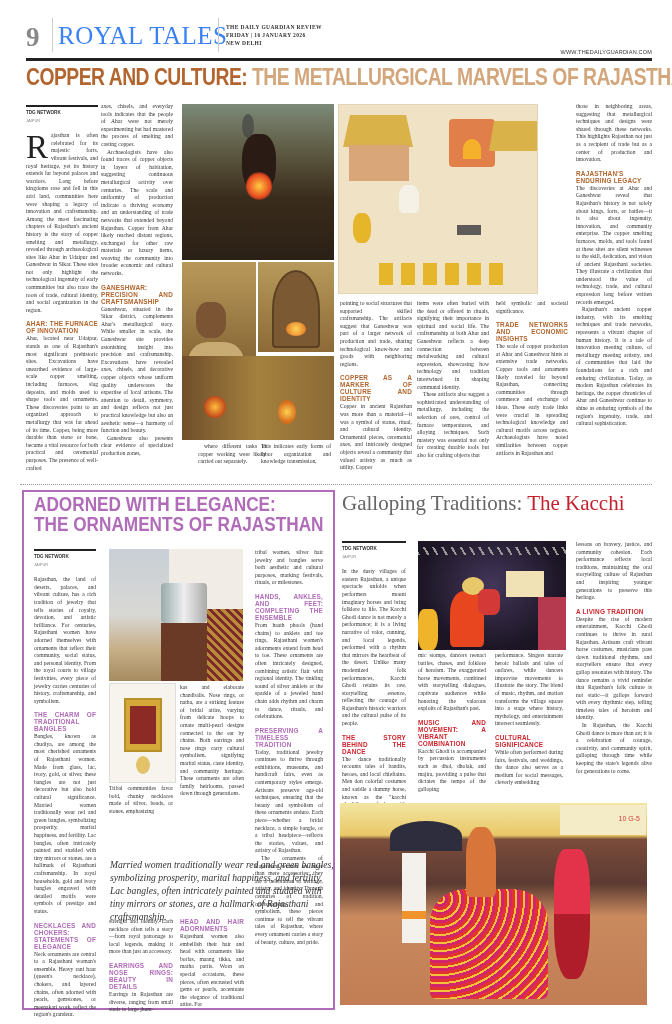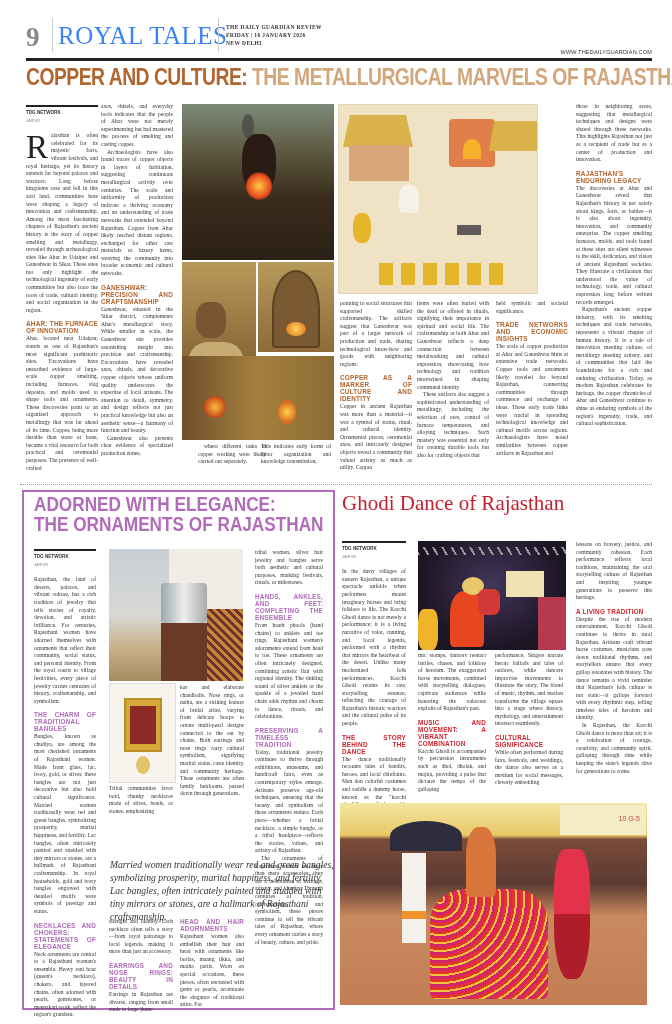--- a/index.html
+++ b/index.html
@@ -169,21 +169,21 @@
 <div class="col" style="left:255px;top:549px;width:68px">
   <p class="ni">tribal women, silver hair jewelry and bangles serve both aesthetic and cultural purposes, marking festivals, rituals, or milestones.</p>
   <div class="sub p">HANDS, ANKLES, AND FEET: COMPLETING THE ENSEMBLE</div>
   <p class="ni">From haath phools (hand chains) to anklets and toe rings, Rajasthani women's adornments extend from head to toe. These ornaments are often intricately designed, combining artistic flair with regional identity. The tinkling sound of silver anklets or the sparkle of a jeweled hand chain adds rhythm and charm to dance, rituals, and celebrations.</p>
   <div class="sub p">PRESERVING A TIMELESS TRADITION</div>
   <p class="ni">Today, traditional jewelry continues to thrive through exhibitions, museums, and handicraft fairs, even as contemporary styles emerge. Artisans preserve age-old techniques, ensuring that the beauty and symbolism of these ornaments endure. Each piece—whether a bridal necklace, a simple bangle, or a tribal headpiece—reflects the stories, values, and artistry of Rajasthan.</p>
   <p>The ornaments of Rajasthani women are more than mere accessories; they are a celebration of heritage, artistry, and identity. Through centuries of tradition, craftsmanship, and symbolism, these pieces continue to tell the vibrant tales of Rajasthan, where every ornament carries a story of beauty, culture, and pride.</p>
 </div>
 
 <div class="abs h3">
-  <div class="r">Ghodi Dance of Rajasthan</div>
+  <div><span class="g">Galloping Traditions: </span><span class="r">The Kacchi</span></div>
 </div>
 
 <div class="col" style="left:342px;top:541px;width:64px">
   <div class="byline"><span>TDG NETWORK</span><span class="loc">JAIPUR</span></div>
   <p class="ni">In the dusty villages of eastern Rajasthan, a unique spectacle unfolds when performers mount imaginary horses and bring folklore to life. The Kacchi Ghodi dance is not merely a performance; it is a living narrative of valor, cunning, and local legends, performed with a rhythm that mirrors the heartbeat of the desert. Unlike many modernized folk performances, Kacchi Ghodi retains its raw, storytelling essence, reflecting the courage of Rajasthan's historic warriors and the cultural pulse of its people.</p>
   <div class="sub r">THE STORY BEHIND THE DANCE</div>
   <p class="ni">The dance traditionally recounts tales of bandits, heroes, and local chieftains. Men don colorful costumes and saddle a dummy horse, known as the "kacchi ghodi," crafted with bamboo, cloth, and mirrors. With swords in hand and rhyth-</p>
 </div>
 
 <div class="img" style="left:418px;top:541px;width:148px;height:109px;background:radial-gradient(ellipse at 50% 40%,#43365a,#1c1524 70%)">

